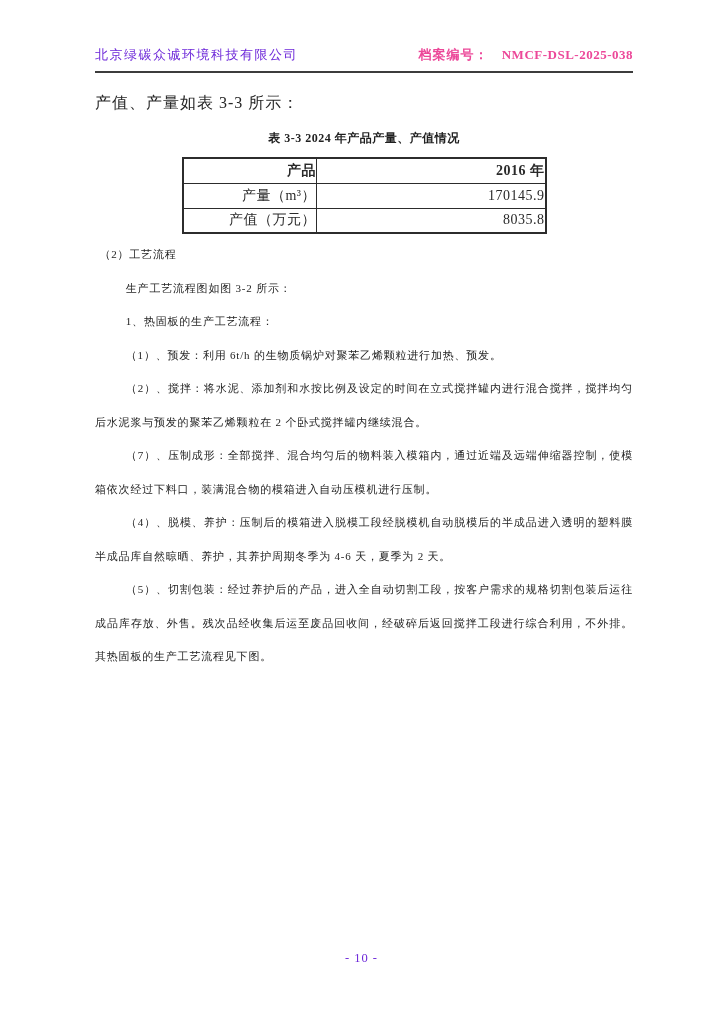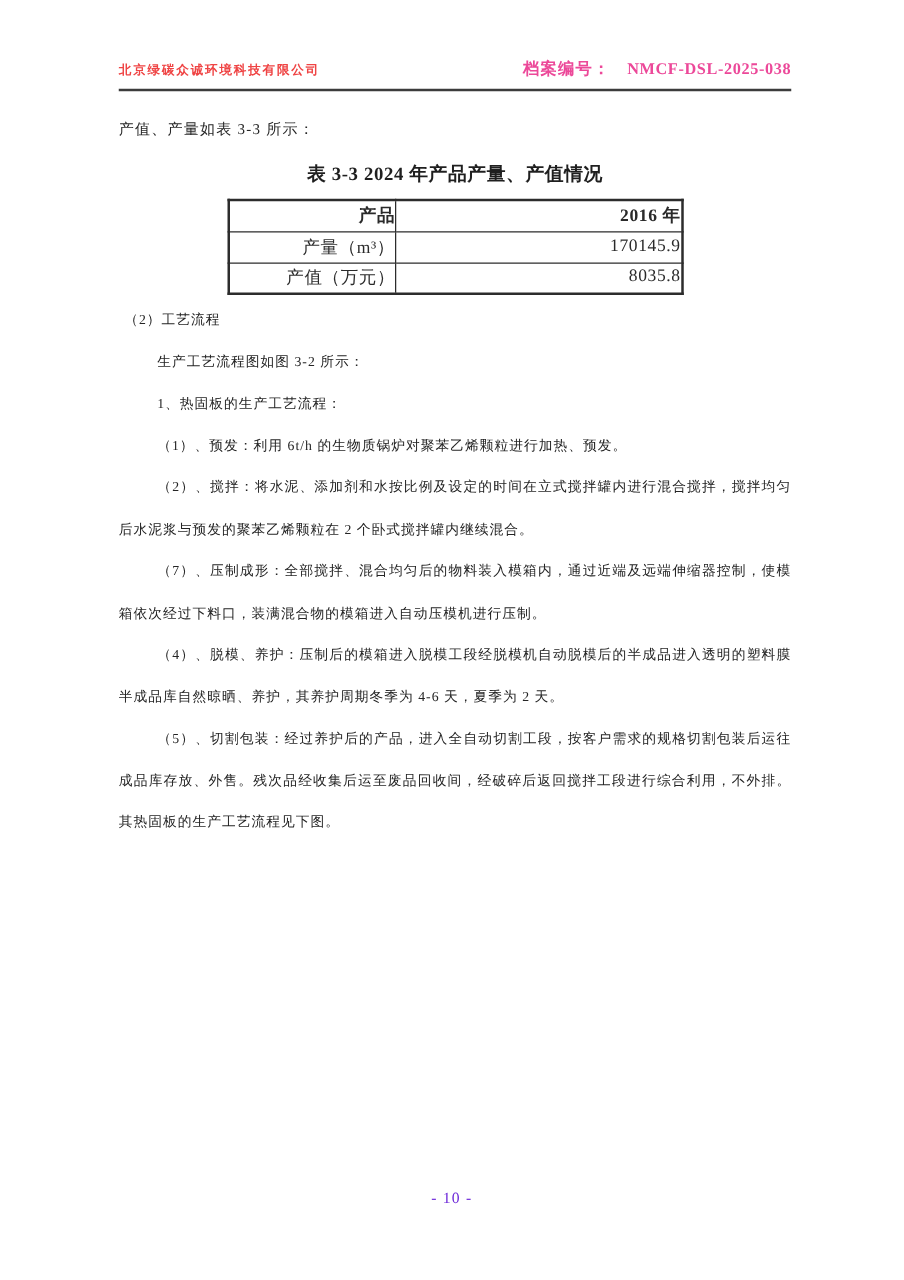--- a/index.html
+++ b/index.html
@@ -22,49 +22,49 @@
   
   .doc-header {
     display: flex;
     justify-content: space-between;
     align-items: baseline;
     padding-top: 46px;
     padding-bottom: 7px;
     border-bottom: 2px solid #3c3c3c;
   }
   .company-name {
-    font-size: 10px;
-    font-weight: 700;
+    font-size: 13px;
+    font-weight: 400;
     letter-spacing: 1.5px;
-    color: #ef4444;
+    color: #6d28d9;
   }
   .archive {
     font-size: 13px;
     color: #ec4899;
     white-space: nowrap;
   }
   .archive .label { letter-spacing: 1px; font-weight: 600; }
   .archive .number {
     font-weight: bold;
     margin-left: 10px;
     letter-spacing: 0.5px;
   }
   
   .intro {
     margin-top: 17px;
-    font-size: 12px;
+    font-size: 16px;
     line-height: 26px;
     letter-spacing: 1px;
   }
   
   .table-title {
     margin-top: 14px;
     text-align: center;
     font-weight: bold;
-    font-size: 15px;
+    font-size: 12px;
     letter-spacing: 0.5px;
     color: #1f1f1f;
   }
   table.data-table {
     margin: 10px auto 0 auto;
     width: 365px;
     border-collapse: collapse;
     border: 2px solid #2c2c2c;
     font-size: 14px;
     color: #2a2a2a;

